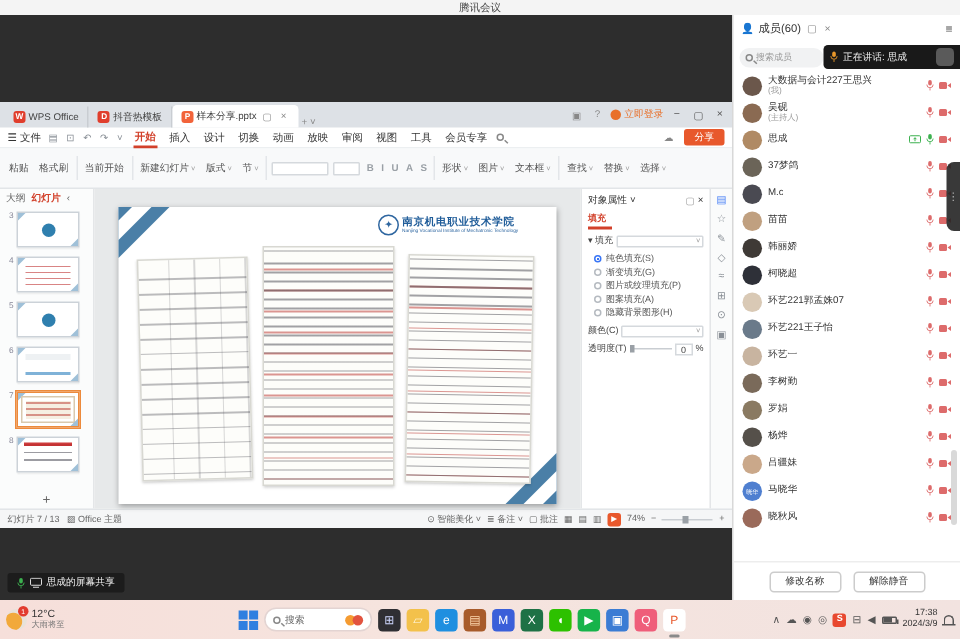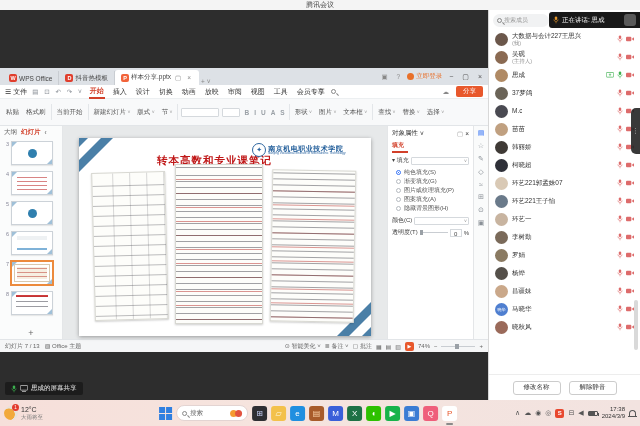--- a/index.html
+++ b/index.html
@@ -314,21 +314,20 @@
         </div>
 
         <div class="canvas">
           <div class="slide">
             <i class="c-tl1"></i>
             <i class="c-tl2"></i>
             <i class="c-tl3"></i>
             <i class="c-br1"></i>
             <i class="c-br2"></i>
             <i class="c-br3"></i>
-            <div class="slide-title">转本高数和专业课笔记</div>
             <div class="logo">
               <span class="logo-em">✦</span>
               <span class="logo-tx">
                 <span class="logo-cn">南京机电职业技术学院</span>
                 <span class="logo-en">Nanjing Vocational Institute of Mechatronic Technology</span>
               </span>
             </div>
             <div class="photo ph-math" style="left:14px;top:34px;width:74px;height:148px;transform:rotate(-1.5deg);"></div>
             <div class="photo ph-notes" style="left:96px;top:26px;width:88px;height:160px;"></div>
             <div class="photo ph-notes" style="left:192px;top:32px;width:84px;height:152px;transform:rotate(1deg);"></div>
@@ -424,20 +423,27 @@
         <svg viewBox="0 0 12 10" width="8" height="7">
             <rect x="0.5" y="0.5" width="11" height="7" rx="1" fill="none" stroke="currentColor"></rect>
             <line x1="3" y1="9.5" x2="9" y2="9.5" stroke="currentColor"></line>
           </svg>
       </span>
       <span>思成的屏幕共享</span>
     </div>
   </div>
 
   <div class="members">
+    <div class="m-header">
+      <span class="ppl">👤</span>
+      <span>成员(60)</span>
+      <span class="hic">▢</span>
+      <span class="hic">×</span>
+      <span class="burger">≡</span>
+    </div>
     <div class="m-searchrow">
       <div class="m-search">
         <span class="mag"></span>
         <span>搜索成员</span>
       </div>
       <div class="speak-toast">
         <span class="orange ic-mic">
           <svg viewBox="0 0 10 12" width="6" height="8">
               <rect x="3" y="0" width="4" height="6" rx="2" fill="currentColor"></rect>
               <path d="M1.5 5a3.5 3.5 0 0 0 7 0" fill="none" stroke="currentColor" stroke-width="1"></path>

